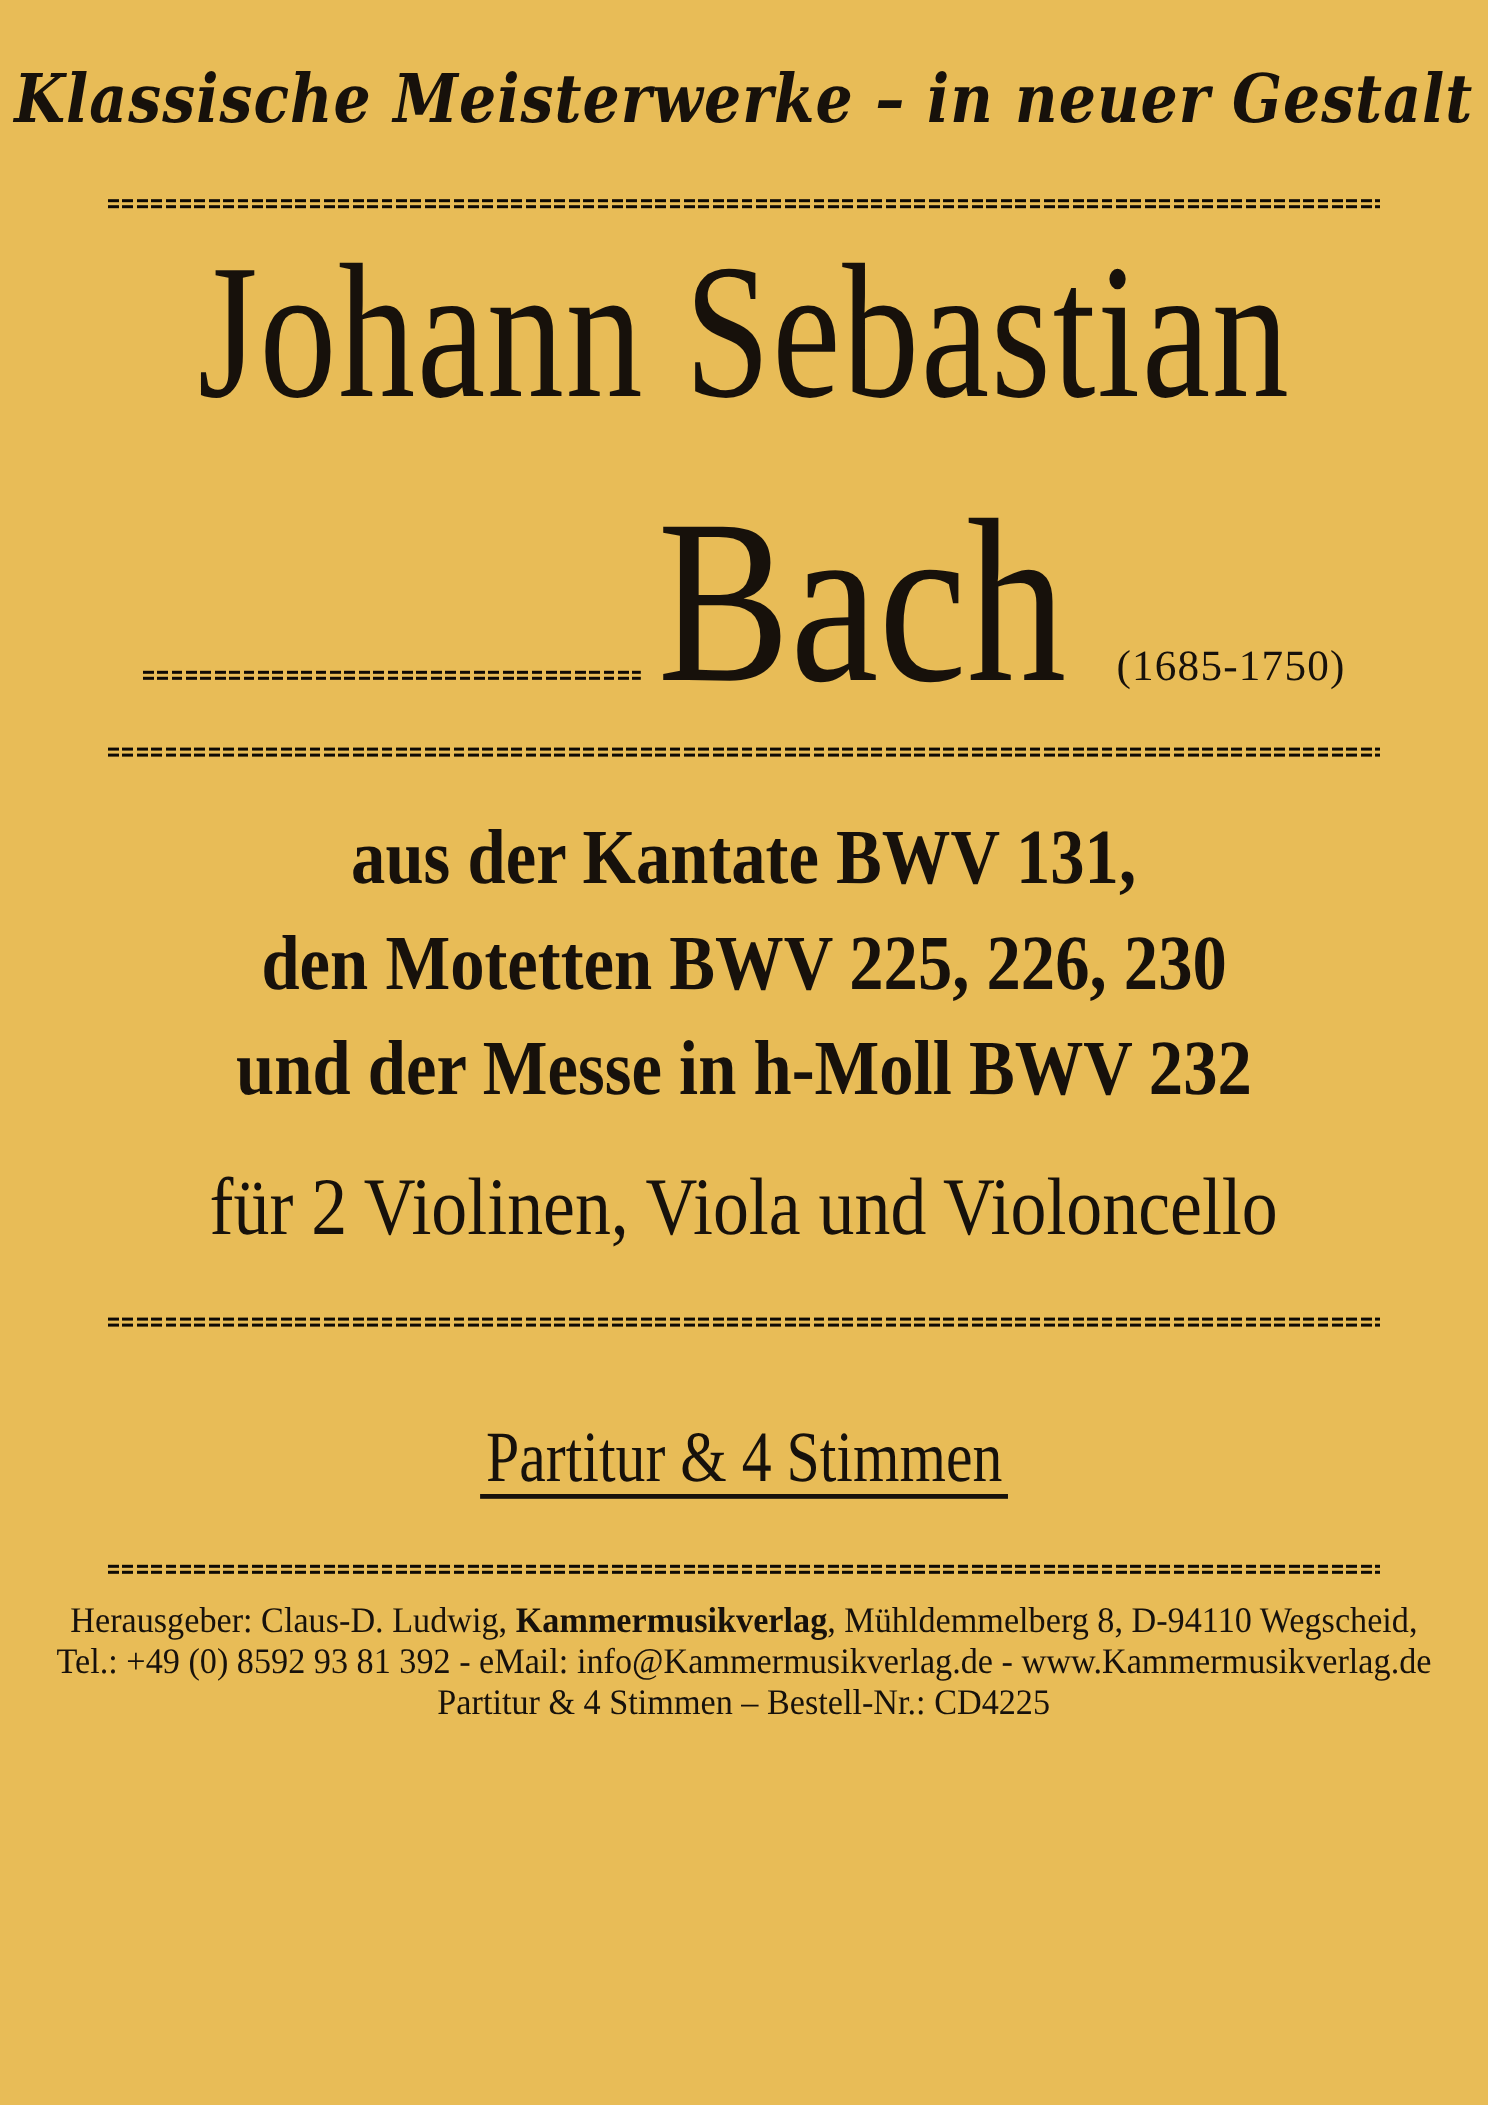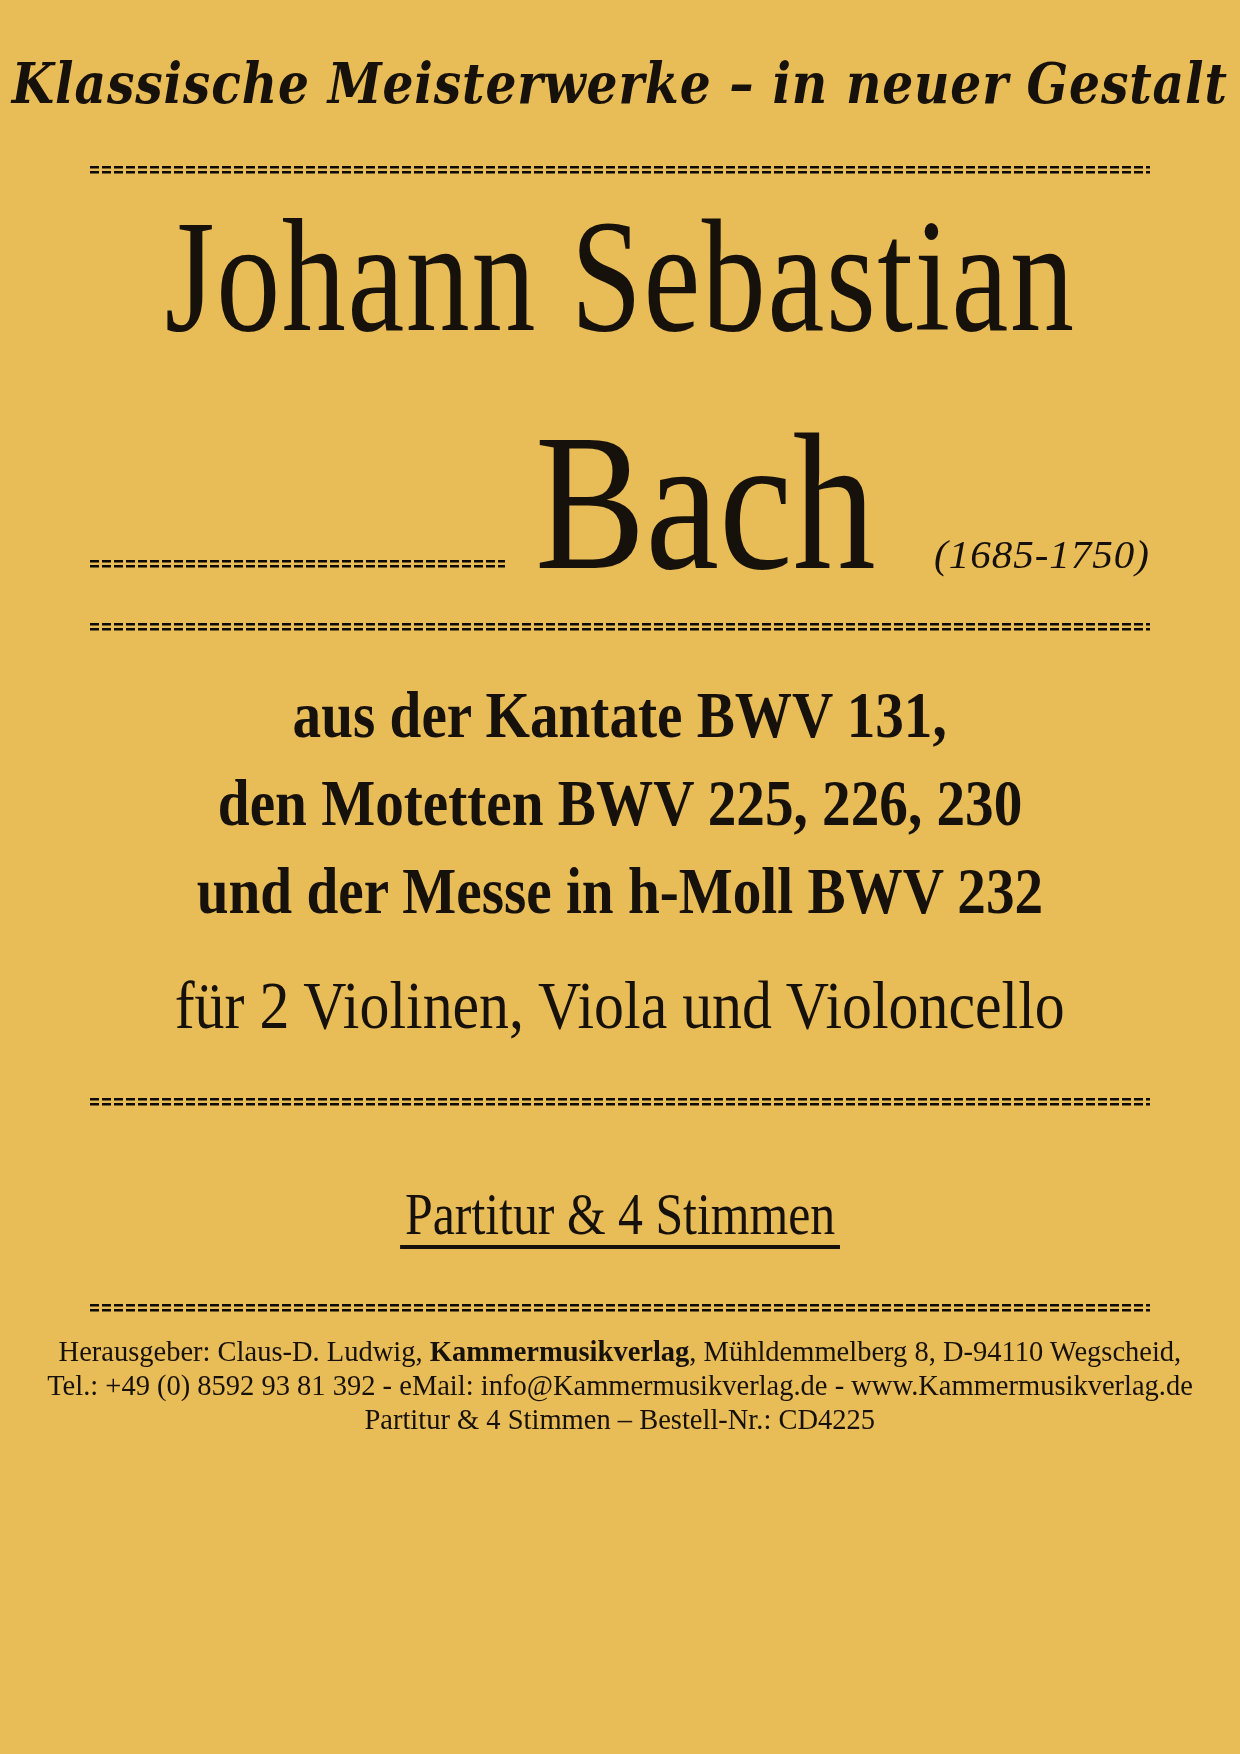--- a/index.html
+++ b/index.html
@@ -53,39 +53,38 @@
 
   
   .name1-row{margin-top:26px;}
   .name1{
     font-size:160px;line-height:0.95;
     transform:scaleX(0.80);
     letter-spacing:2px;
   }
   .bach-row{
     margin-top:53px;
-    display:flex;align-items:baseline;justify-content:space-between;
+    display:flex;align-items:baseline;justify-content:center;
     height:195px;line-height:195px;
   }
   .eq-seg{
     display:inline-block;
     width:415px;height:9px;
     align-self:baseline;
   }
   .bach{
     font-size:195px;line-height:1.0;
     transform:scaleX(0.85);
     transform-origin:left bottom;
     margin-left:14px;
   }
   .dates{
-    font-size:41px;
+    font-size:36px;
     margin-left:-18px;
     letter-spacing:1px;
-    font-style:italic;
   }
 
   
   .title-row{margin-top:50px;}
   .work-title{
     font-weight:bold;
     font-size:88px;line-height:1.1;
     transform:scaleX(0.88);
   }
   .subtitle{margin-top:40px;}

